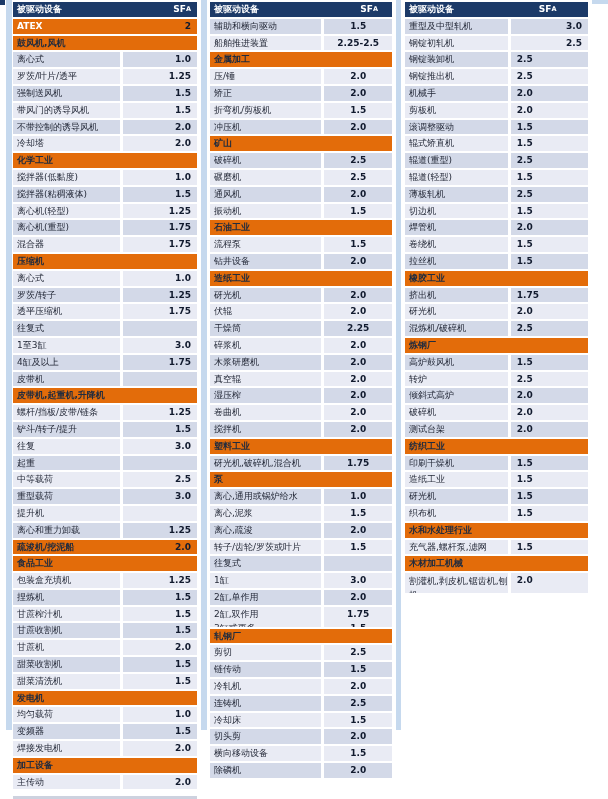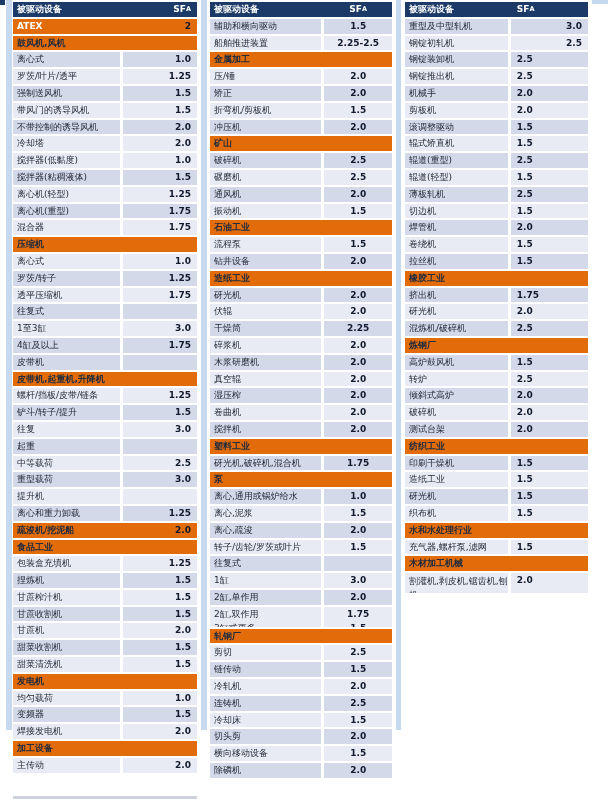--- a/index.html
+++ b/index.html
@@ -5,21 +5,21 @@
   html,body{margin:0;padding:0;background:#fff;}
   .page{position:relative;width:608px;height:799px;background:#fff;overflow:hidden;
         font-family:"DejaVu Sans","Liberation Sans",sans-serif;}
   .strip{position:absolute;top:0;width:6px;height:730px;background:var(--strip);}
   .frag-tr{position:absolute;top:0;left:592px;width:16px;height:4px;background:var(--strip);}
   .corner-tl{position:absolute;top:0;left:0;width:5px;height:5px;background:var(--hdr);}
   .bottom-sliver{position:absolute;left:13px;top:796px;width:184px;height:3px;background:#cdd2df;}
   .col{position:absolute;top:2px;}
   .row{display:flex;height:14.8px;margin-bottom:2px;}
   .row.dblr{height:20px;}
-  .hdr{background:var(--hdr);color:var(--wtxt);font-weight:bold;}
+  .hdr{background:var(--hdr);color:var(--wtxt);font-weight:bold;gap:22px;}
   .hdr .nc,.hdr .vc{background:transparent;color:var(--wtxt);}
   .nc{flex:0 0 56%;margin-right:3px;display:flex;align-items:center;padding-left:4px;
       font-size:9px;color:var(--ntxt);white-space:nowrap;overflow:hidden;line-height:14.8px;}
   .col-1 .nc{flex-basis:59%;}
   .col-2 .nc{flex-basis:54%;}
   .vc{flex:1 1 auto;display:flex;align-items:center;font-size:9px;font-weight:bold;
       color:var(--vtxt);line-height:14.8px;overflow:hidden;}
   .bg-dark{background:var(--bdark);}
   .bg-light{background:var(--blight);}
   .va-r{justify-content:flex-end;padding-right:6px;}
@@ -79,20 +79,23 @@
         <div class="vc bg-light va-r">1.5</div>
       </div>
       <div class="row">
         <div class="nc bg-dark">不带控制的诱导风机</div>
         <div class="vc bg-dark va-r">2.0</div>
       </div>
       <div class="row">
         <div class="nc bg-light">冷却塔</div>
         <div class="vc bg-light va-r">2.0</div>
       </div>
+      <div class="row sec">
+        <div class="nc">化学工业</div>
+      </div>
       <div class="row">
         <div class="nc bg-light">搅拌器(低黏度)</div>
         <div class="vc bg-light va-r">1.0</div>
       </div>
       <div class="row">
         <div class="nc bg-dark">搅拌器(粘稠液体)</div>
         <div class="vc bg-dark va-r">1.5</div>
       </div>
       <div class="row">
         <div class="nc bg-light">离心机(轻型)</div>

